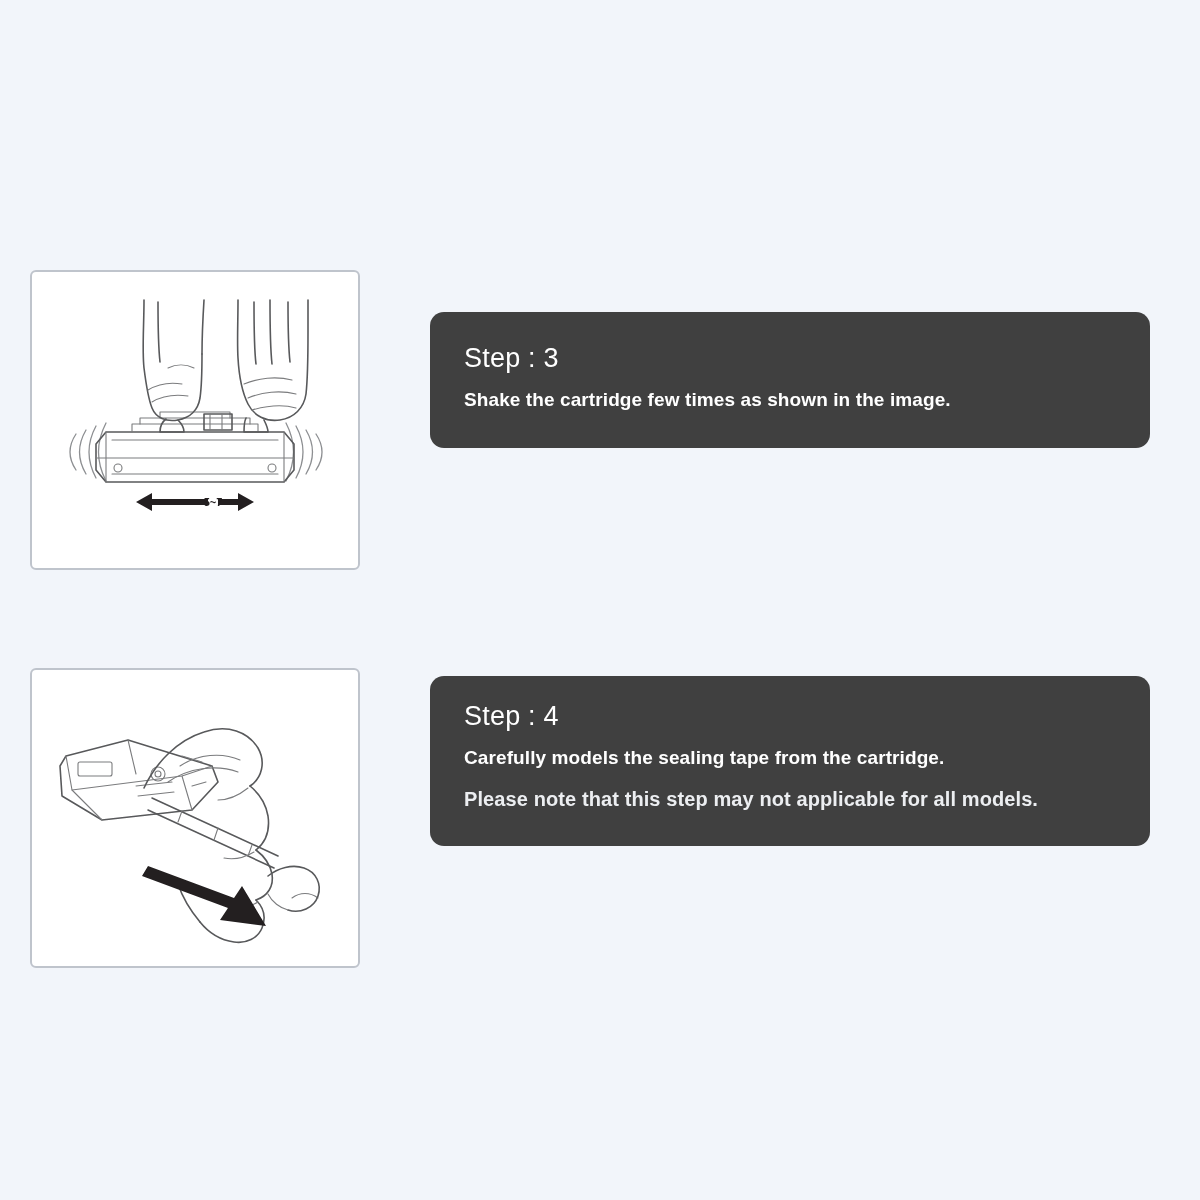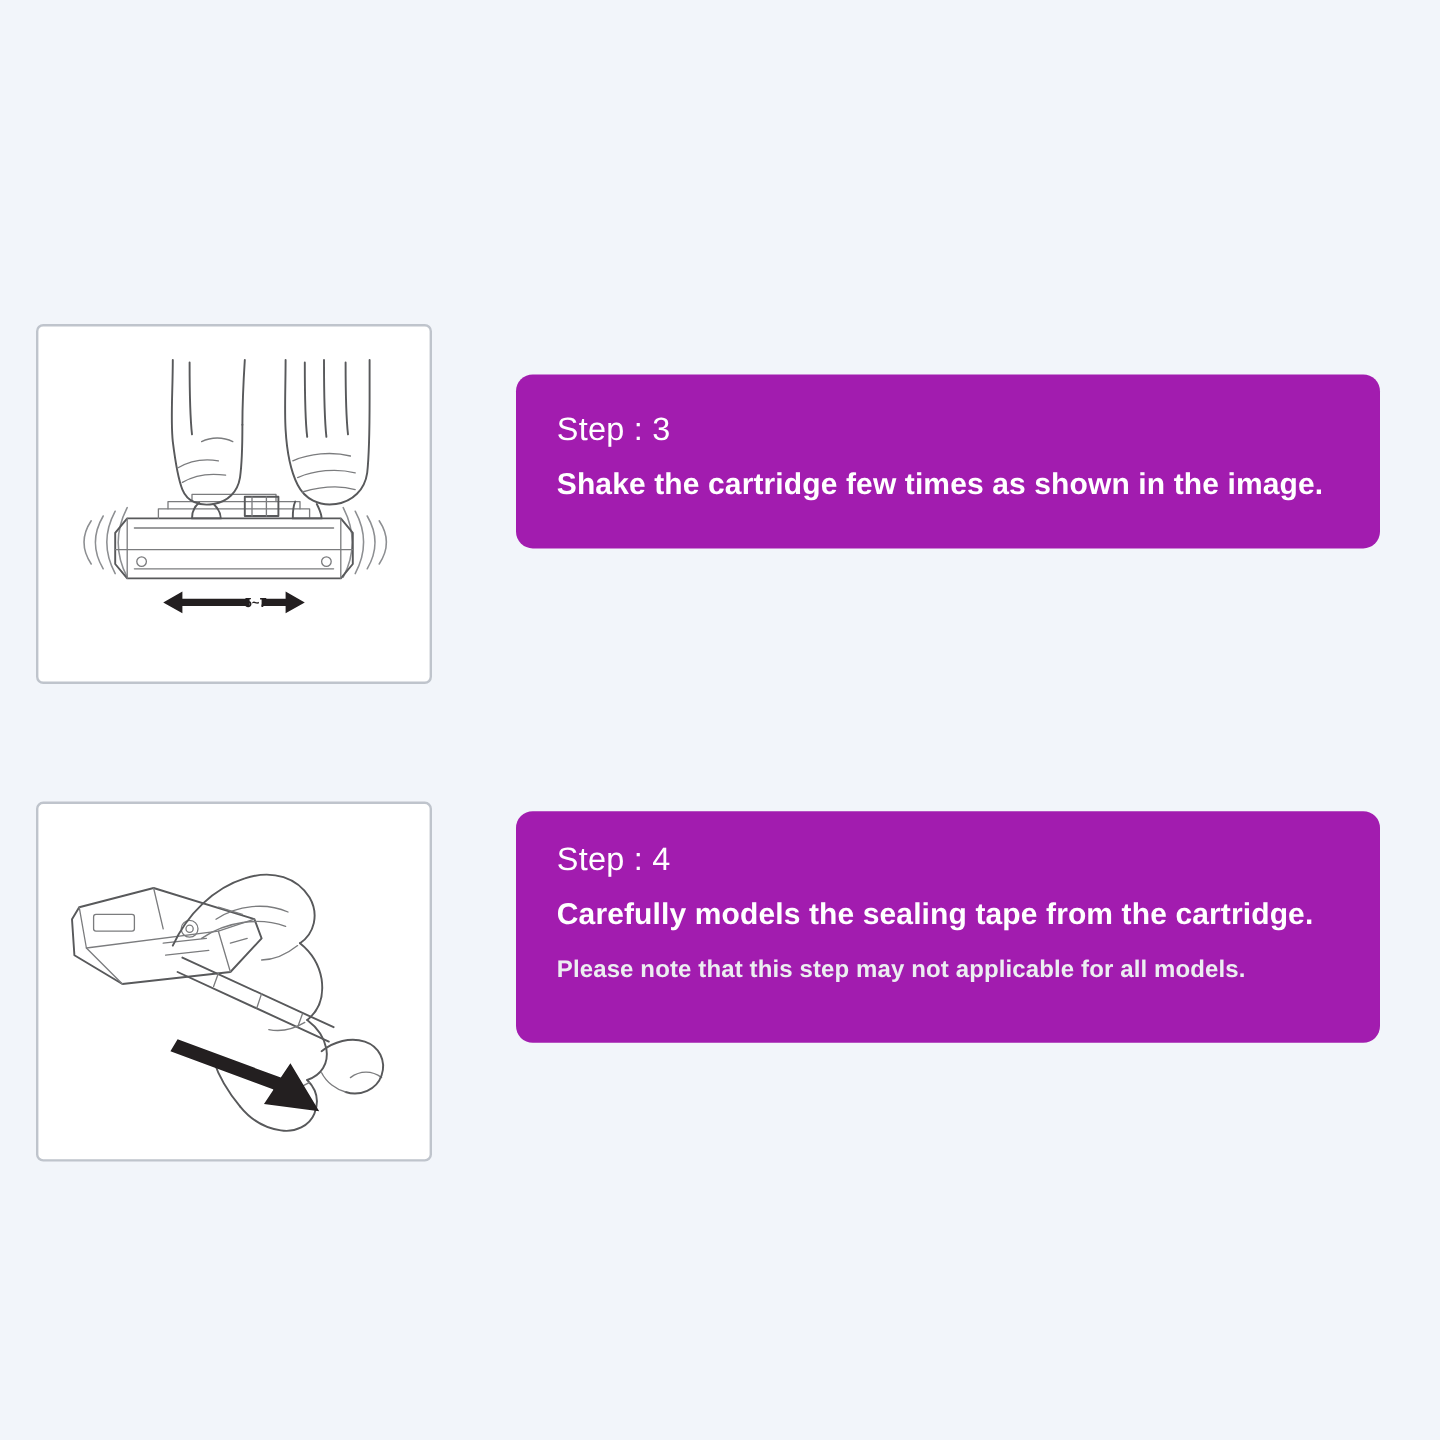--- a/index.html
+++ b/index.html
@@ -36,47 +36,47 @@
     border: 2px solid #bfc4cc;
     border-radius: 6px;
     box-sizing: border-box;
     position: relative;
     overflow: hidden;
     flex: none;
   }
 
   
   .text-panel {
-    background: #a21caf;
+    background: #404040;
     border-radius: 14px;
     box-sizing: border-box;
     color: #ffffff;
     flex: none;
   }
   #panel-step3 {
     width: 720px;
     margin-left: 70px;
     margin-top: 42px;
     padding: 28px 34px 34px 34px;
   }
   #panel-step4 {
     width: 720px;
     margin-left: 70px;
     margin-top: 8px;
-    padding: 22px 34px 44px 34px;
+    padding: 22px 34px 30px 34px;
   }
   .step-label {
     font-size: 27px;
     font-weight: 400;
     letter-spacing: .2px;
     line-height: 1.35;
     margin: 0 0 10px 0;
   }
   .step-title {
-    font-size: 25px;
+    font-size: 19px;
     font-weight: 700;
     line-height: 1.45;
     margin: 0;
     letter-spacing: .1px;
   }
   .step-note {
     font-size: 20px;
     font-weight: 700;
     line-height: 1.72;
     margin: 10px 0 0 0;

